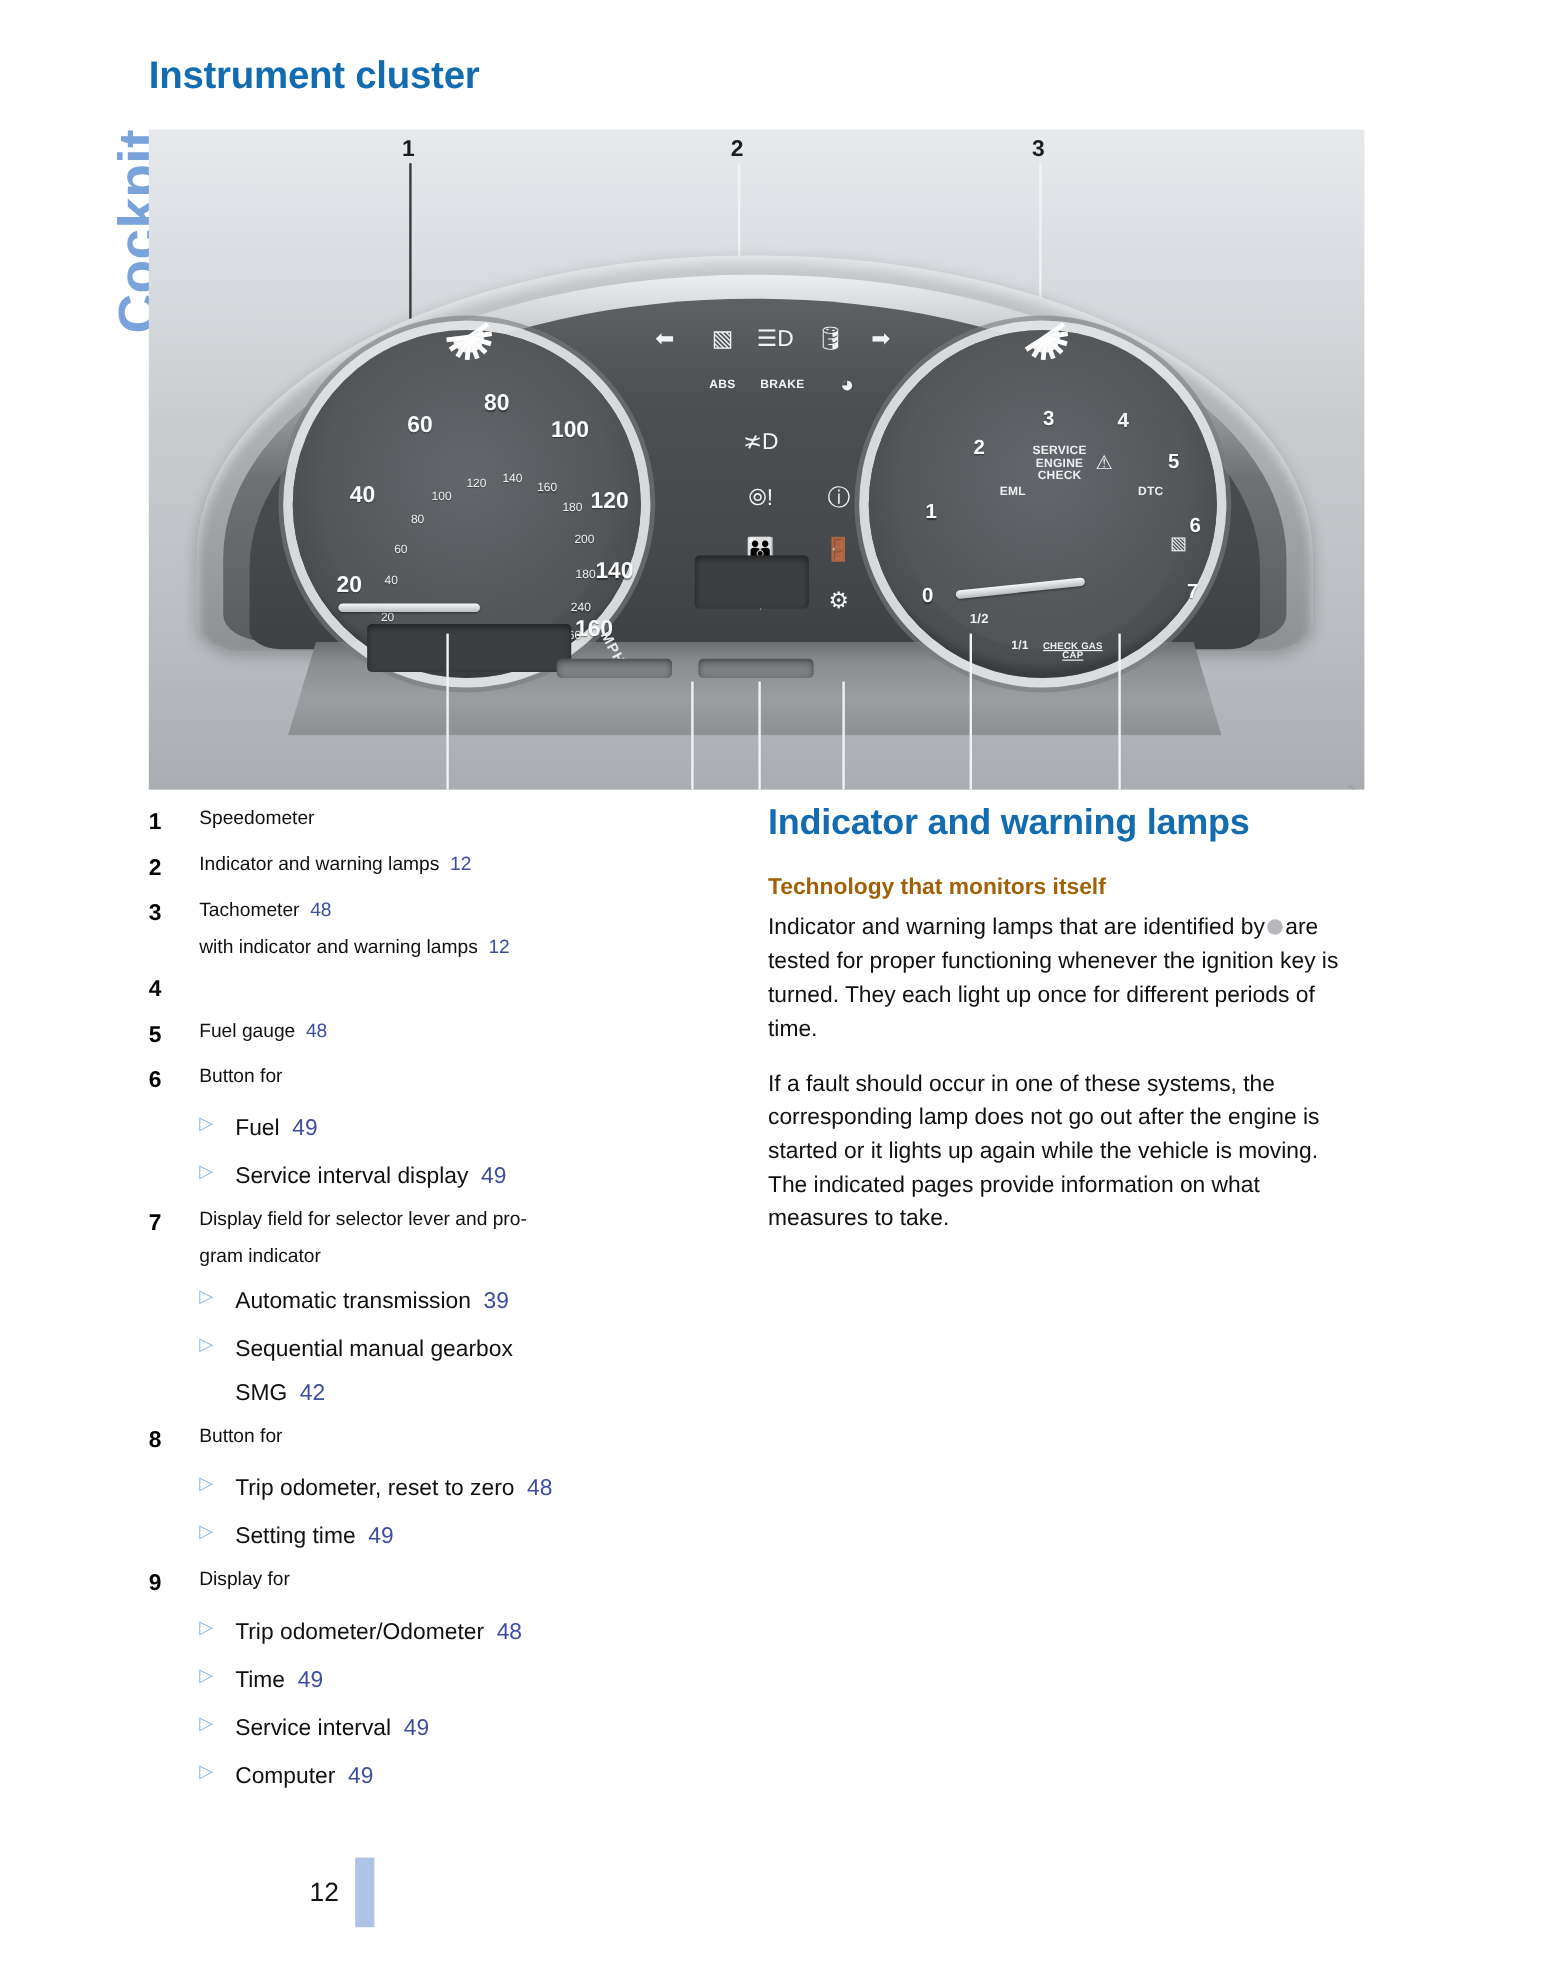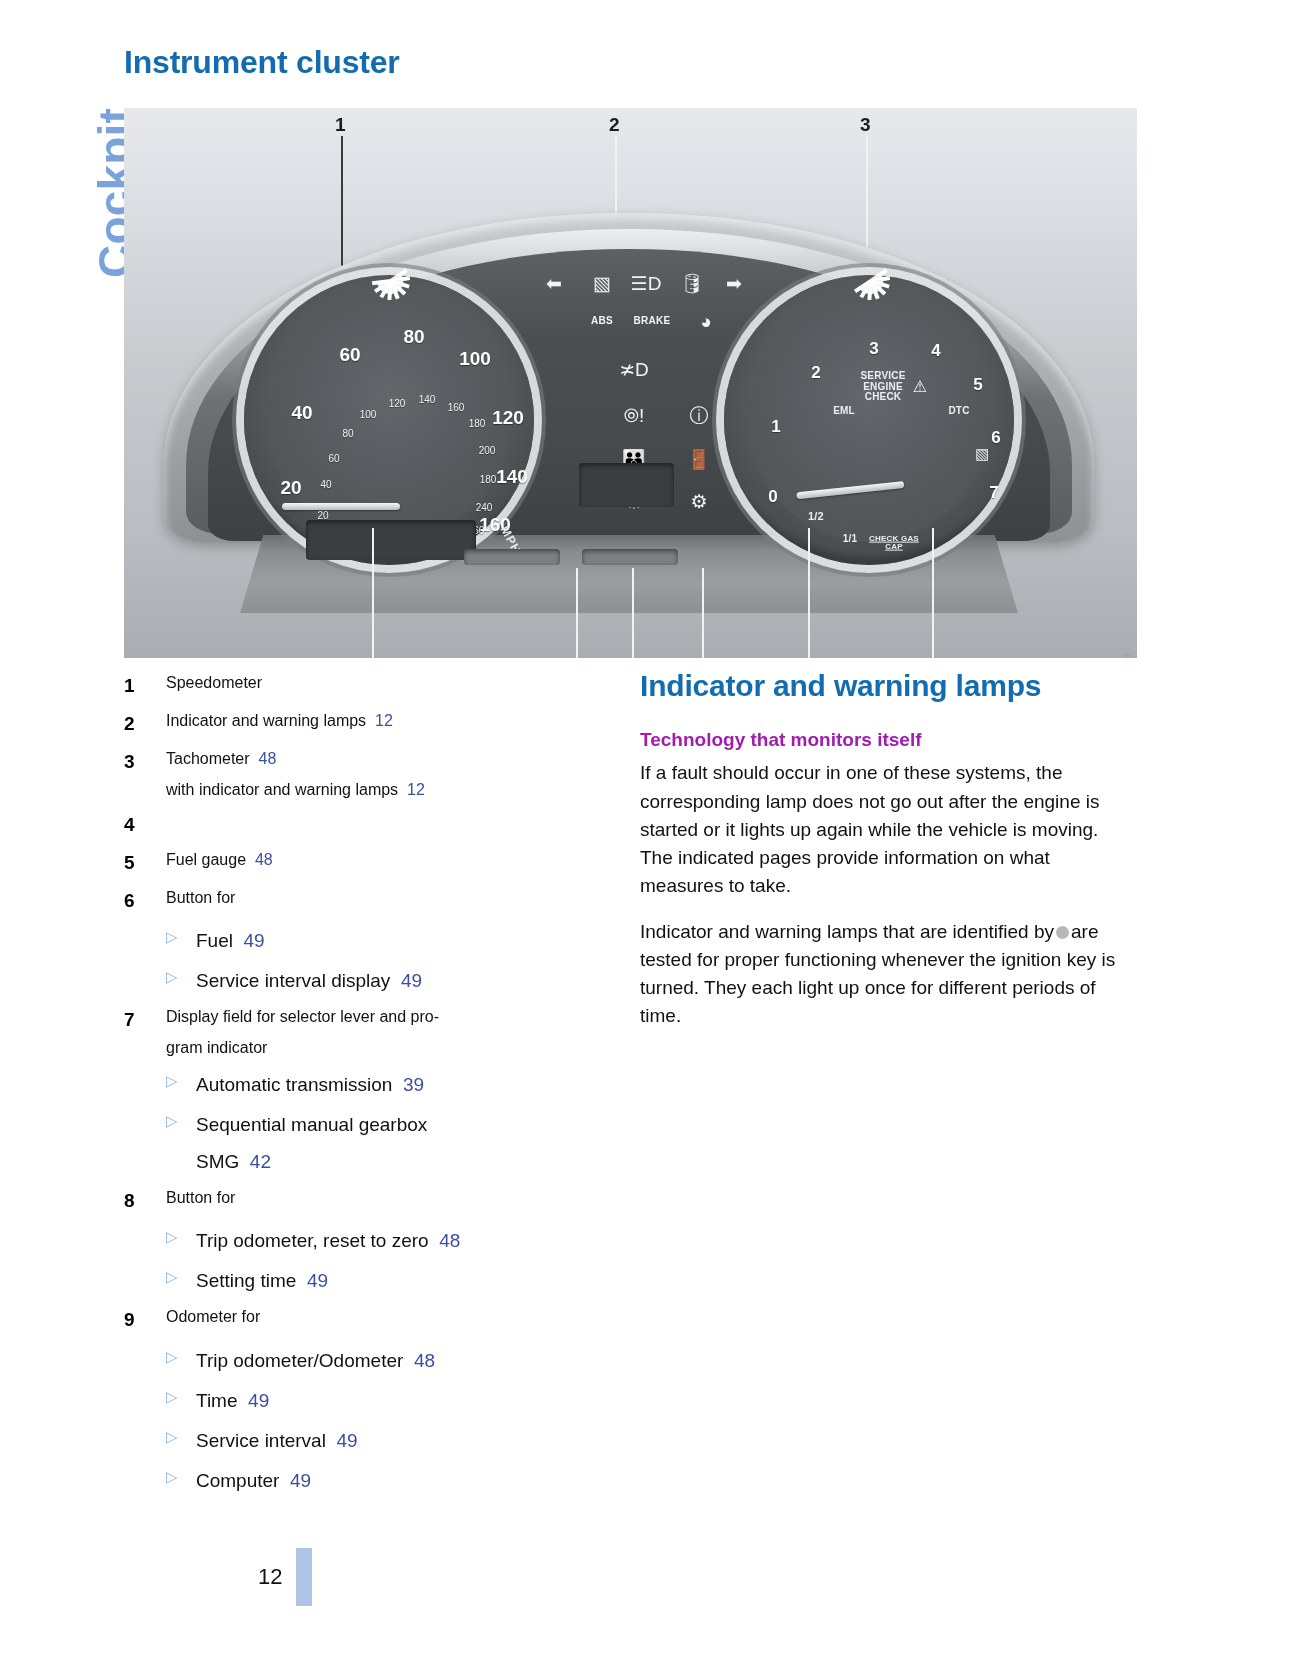--- a/index.html
+++ b/index.html
@@ -236,21 +236,21 @@
     font-size: 30px;
     font-weight: bold;
     color: #136cb0;
     line-height: 1.18;
     margin: 0 0 26px 0;
     letter-spacing: -0.2px;
   }
   .h3 {
     font-size: 19px;
     font-weight: bold;
-    color: #a21caf;
+    color: #a16207;
     margin: 0 0 8px 0;
   }
   .para {
     font-size: 19px;
     color: #111;
     line-height: 1.48;
     margin: 0 0 18px 0;
   }
   .dot-sym {
     display: inline-block;
@@ -505,21 +505,21 @@
     <div class="sub-tri">▷</div>
     <div class="sub-txt"><span>Trip odometer, reset to zero</span>&nbsp;&nbsp;<span class="pg">48</span></div>
   </div>
   <div class="sub-row">
     <div class="sub-tri">▷</div>
     <div class="sub-txt"><span>Setting time</span>&nbsp;&nbsp;<span class="pg">49</span></div>
   </div>
 
   <div class="num-row">
     <div class="num-key">9</div>
-    <div class="num-txt"><span>Odometer for</span></div>
+    <div class="num-txt"><span>Display for</span></div>
   </div>
   <div class="sub-row">
     <div class="sub-tri">▷</div>
     <div class="sub-txt"><span>Trip odometer/Odometer</span>&nbsp;&nbsp;<span class="pg">48</span></div>
   </div>
   <div class="sub-row">
     <div class="sub-tri">▷</div>
     <div class="sub-txt"><span>Time</span>&nbsp;&nbsp;<span class="pg">49</span></div>
   </div>
   <div class="sub-row">
@@ -529,20 +529,20 @@
   <div class="sub-row">
     <div class="sub-tri">▷</div>
     <div class="sub-txt"><span>Computer</span>&nbsp;&nbsp;<span class="pg">49</span></div>
   </div>
 
 </div>
 
 <div class="col-right">
   <div class="h2">Indicator and warning lamps</div>
   <div class="h3">Technology that monitors itself</div>
+  <p class="para"><span>Indicator and warning lamps that are identified by</span><span class="dot-sym"></span><span>are tested for proper functioning whenever the ignition key is turned. They each light up once for different periods of time.</span></p>
   <p class="para">If a fault should occur in one of these systems, the corresponding lamp does not go out after the engine is started or it lights up again while the vehicle is moving. The indicated pages provide information on what measures to take.</p>
-  <p class="para"><span>Indicator and warning lamps that are identified by</span><span class="dot-sym"></span><span>are tested for proper functioning whenever the ignition key is turned. They each light up once for different periods of time.</span></p>
 </div>
 
 <div class="footer">
   <div class="folio">12</div>
   <div class="folio-bar"></div>
 </div>
 
 </body></html>

